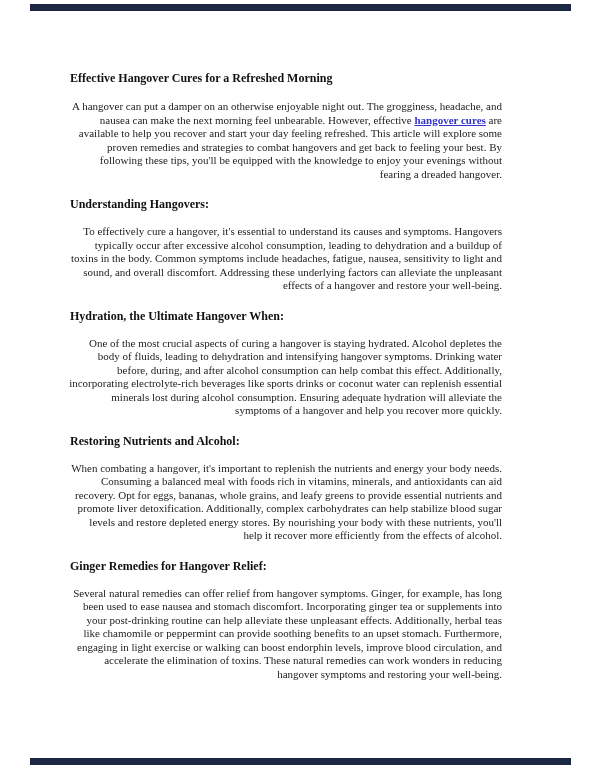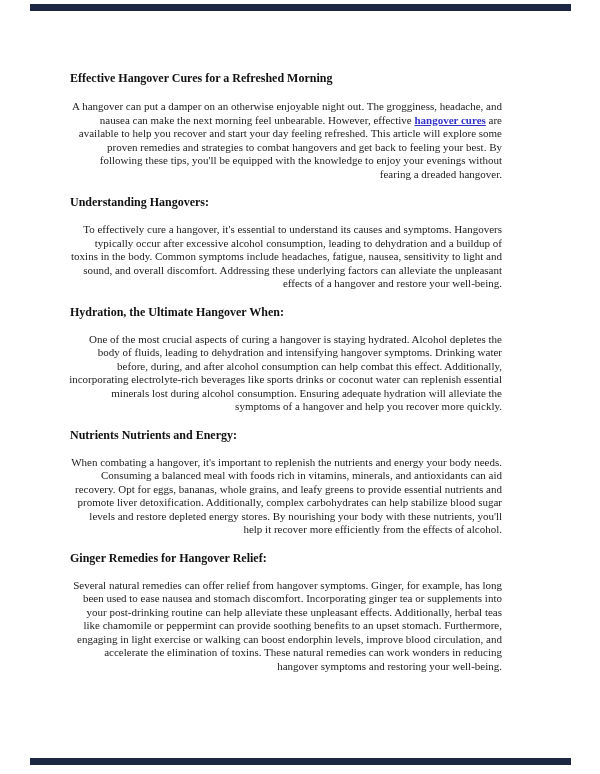--- a/index.html
+++ b/index.html
@@ -37,21 +37,21 @@
     line-height: 14px;
     font-weight: bold;
     margin: 0 0 15px 0;
     padding-left: 2px;
     color: #111111;
   }
   .section-heading {
     font-size: 12px;
     line-height: 14px;
     font-weight: bold;
-    margin: 8px 0 14px 0;
+    margin: 16px 0 14px 0;
     padding-left: 2px;
     color: #111111;
   }
   .para {
     font-size: 11px;
     line-height: 13.5px;
     margin: 12px 0 14px 0;
     text-align: right;
   }
   .inline-link {
@@ -71,21 +71,21 @@
   <h1 class="doc-title">Effective Hangover Cures for a Refreshed Morning</h1>
 
   <p class="para"><span>A hangover can put a damper on an otherwise enjoyable night out. The grogginess, headache, and nausea can make the next morning feel unbearable. However, effective </span><a class="inline-link">hangover cures</a><span> are available to help you recover and start your day feeling refreshed. This article will explore some proven remedies and strategies to combat hangovers and get back to feeling your best. By following these tips, you'll be equipped with the knowledge to enjoy your evenings without fearing a dreaded hangover.</span></p>
 
   <h2 class="section-heading">Understanding Hangovers:</h2>
   <p class="para">To effectively cure a hangover, it's essential to understand its causes and symptoms. Hangovers typically occur after excessive alcohol consumption, leading to dehydration and a buildup of toxins in the body. Common symptoms include headaches, fatigue, nausea, sensitivity to light and sound, and overall discomfort. Addressing these underlying factors can alleviate the unpleasant effects of a hangover and restore your well-being.</p>
 
   <h2 class="section-heading">Hydration, the Ultimate Hangover When:</h2>
   <p class="para">One of the most crucial aspects of curing a hangover is staying hydrated. Alcohol depletes the body of fluids, leading to dehydration and intensifying hangover symptoms. Drinking water before, during, and after alcohol consumption can help combat this effect. Additionally, incorporating electrolyte-rich beverages like sports drinks or coconut water can replenish essential minerals lost during alcohol consumption. Ensuring adequate hydration will alleviate the symptoms of a hangover and help you recover more quickly.</p>
 
-  <h2 class="section-heading">Nutrients Nutrients and Energy:</h2>
+  <h2 class="section-heading">Restoring Nutrients and Alcohol:</h2>
   <p class="para">When combating a hangover, it's important to replenish the nutrients and energy your body needs. Consuming a balanced meal with foods rich in vitamins, minerals, and antioxidants can aid recovery. Opt for eggs, bananas, whole grains, and leafy greens to provide essential nutrients and promote liver detoxification. Additionally, complex carbohydrates can help stabilize blood sugar levels and restore depleted energy stores. By nourishing your body with these nutrients, you'll help it recover more efficiently from the effects of alcohol.</p>
 
   <h2 class="section-heading">Ginger Remedies for Hangover Relief:</h2>
   <p class="para">Several natural remedies can offer relief from hangover symptoms. Ginger, for example, has long been used to ease nausea and stomach discomfort. Incorporating ginger tea or supplements into your post-drinking routine can help alleviate these unpleasant effects. Additionally, herbal teas like chamomile or peppermint can provide soothing benefits to an upset stomach. Furthermore, engaging in light exercise or walking can boost endorphin levels, improve blood circulation, and accelerate the elimination of toxins. These natural remedies can work wonders in reducing hangover symptoms and restoring your well-being.</p>
 
 
 </div>
 
 <div class="edge-bar bottom"></div>
 

